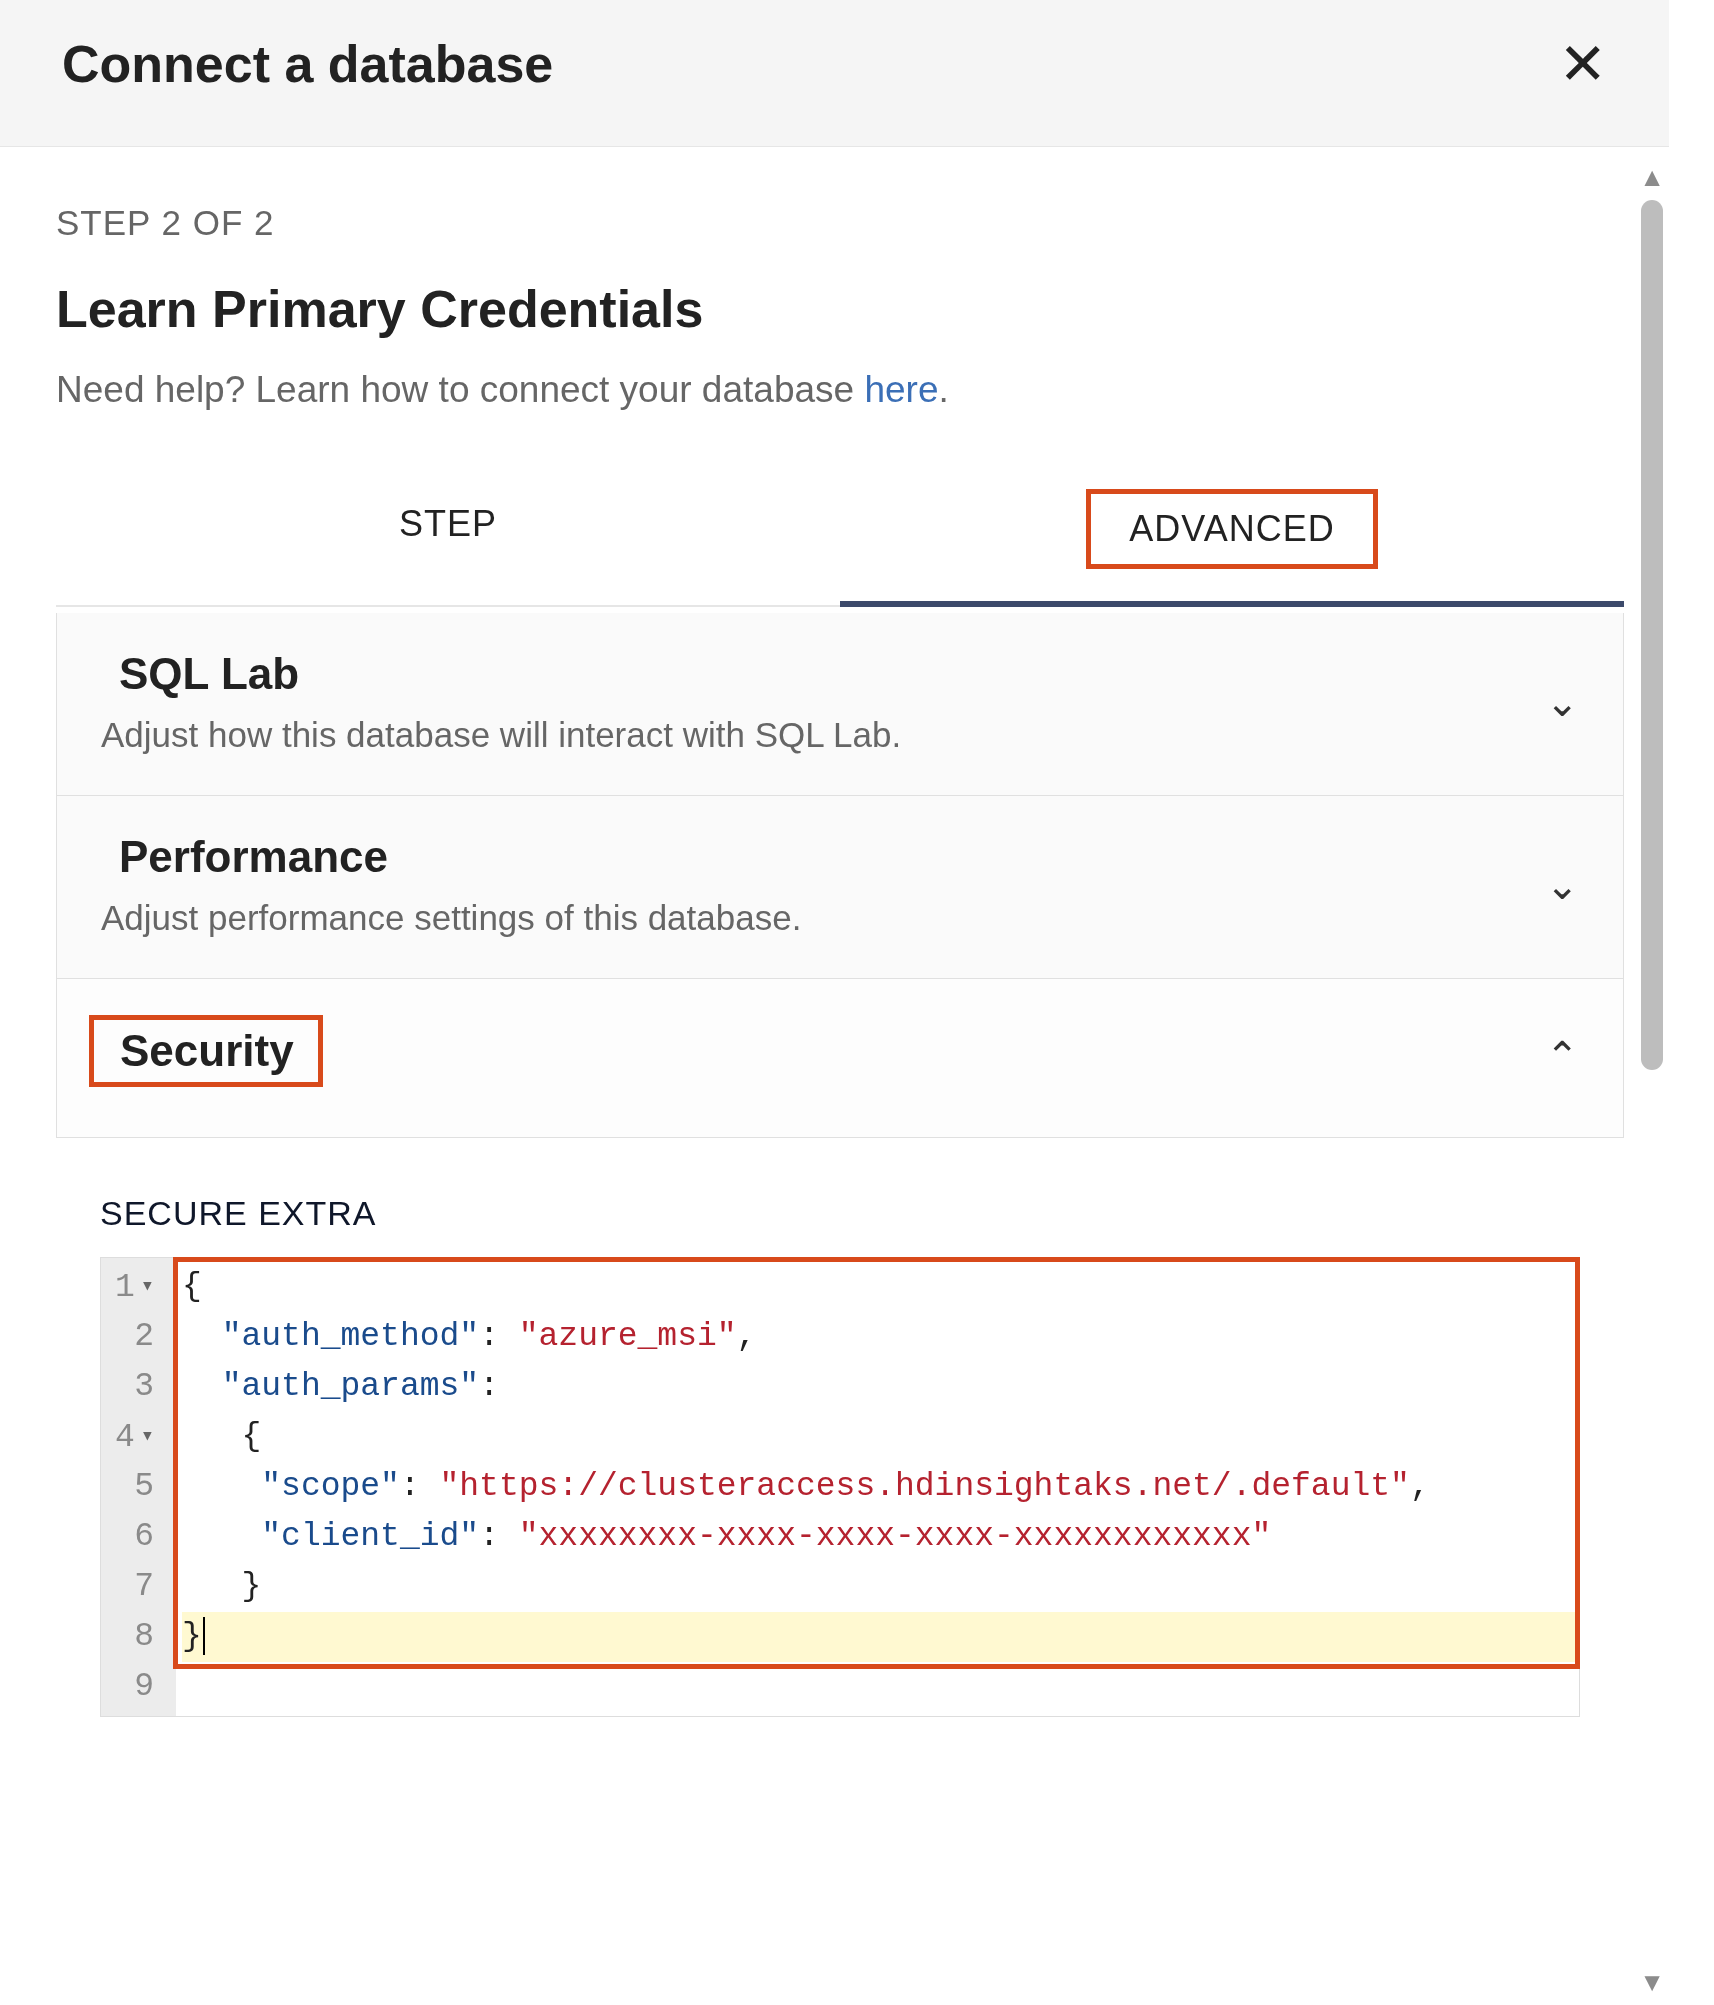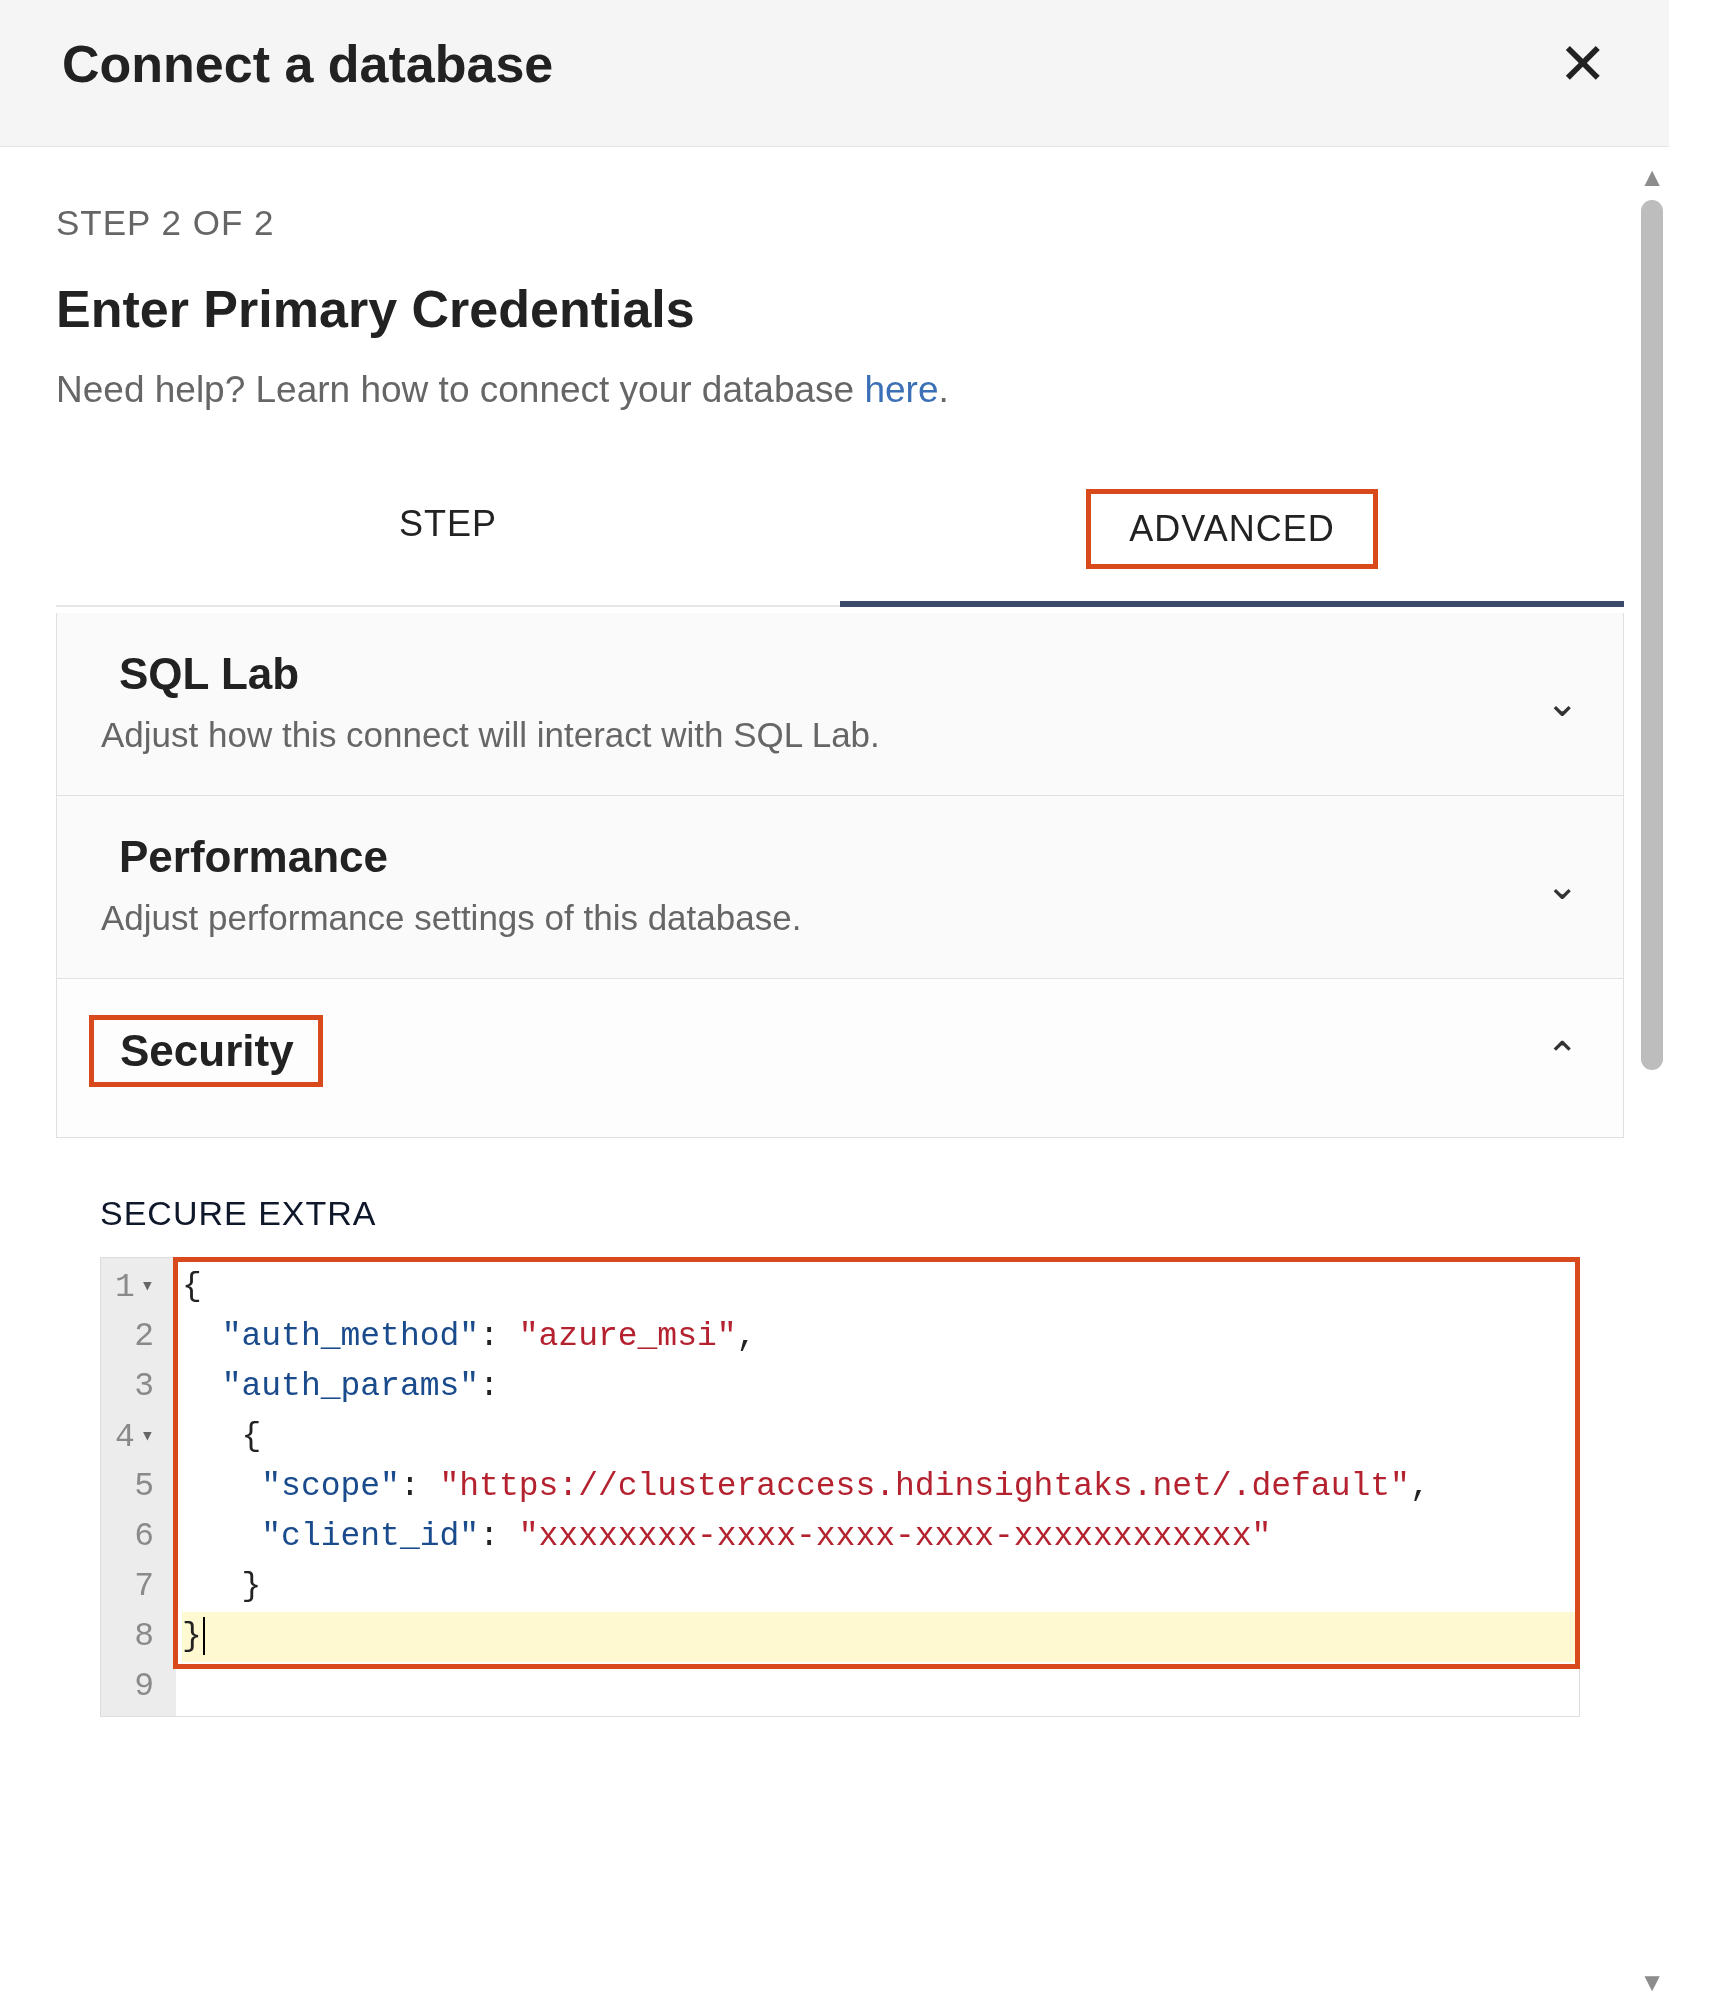--- a/index.html
+++ b/index.html
@@ -104,39 +104,39 @@
 <div class="viewport">
 
   <div class="modal-header">
     <div class="modal-title">Connect a database</div>
     <div class="close-x">✕</div>
   </div>
 
   <div class="content-area">
 
     <div class="step-label">STEP 2 OF 2</div>
-    <div class="section-heading">Enter Primary Credentials</div>
+    <div class="section-heading">Learn Primary Credentials</div>
     <div class="help-line">
       <span>Need help? Learn how to connect your database </span><a class="help-link">here</a><span>.</span>
     </div>
 
     <div class="tabs">
       <div class="tab">
         <span class="tab-label-box" style="border:none;">STEP</span>
       </div>
       <div class="tab active">
         <span class="tab-label-box">ADVANCED</span>
       </div>
     </div>
 
     <div class="accordion-item first">
       <div class="acc-head">
         <div class="acc-left">
           <div class="acc-title">SQL Lab</div>
-          <div class="acc-sub">Adjust how this connect will interact with SQL Lab.</div>
+          <div class="acc-sub">Adjust how this database will interact with SQL Lab.</div>
         </div>
         <div class="chevron">⌄</div>
       </div>
     </div>
 
     <div class="accordion-item">
       <div class="acc-head">
         <div class="acc-left">
           <div class="acc-title">Performance</div>
           <div class="acc-sub">Adjust performance settings of this database.</div>

